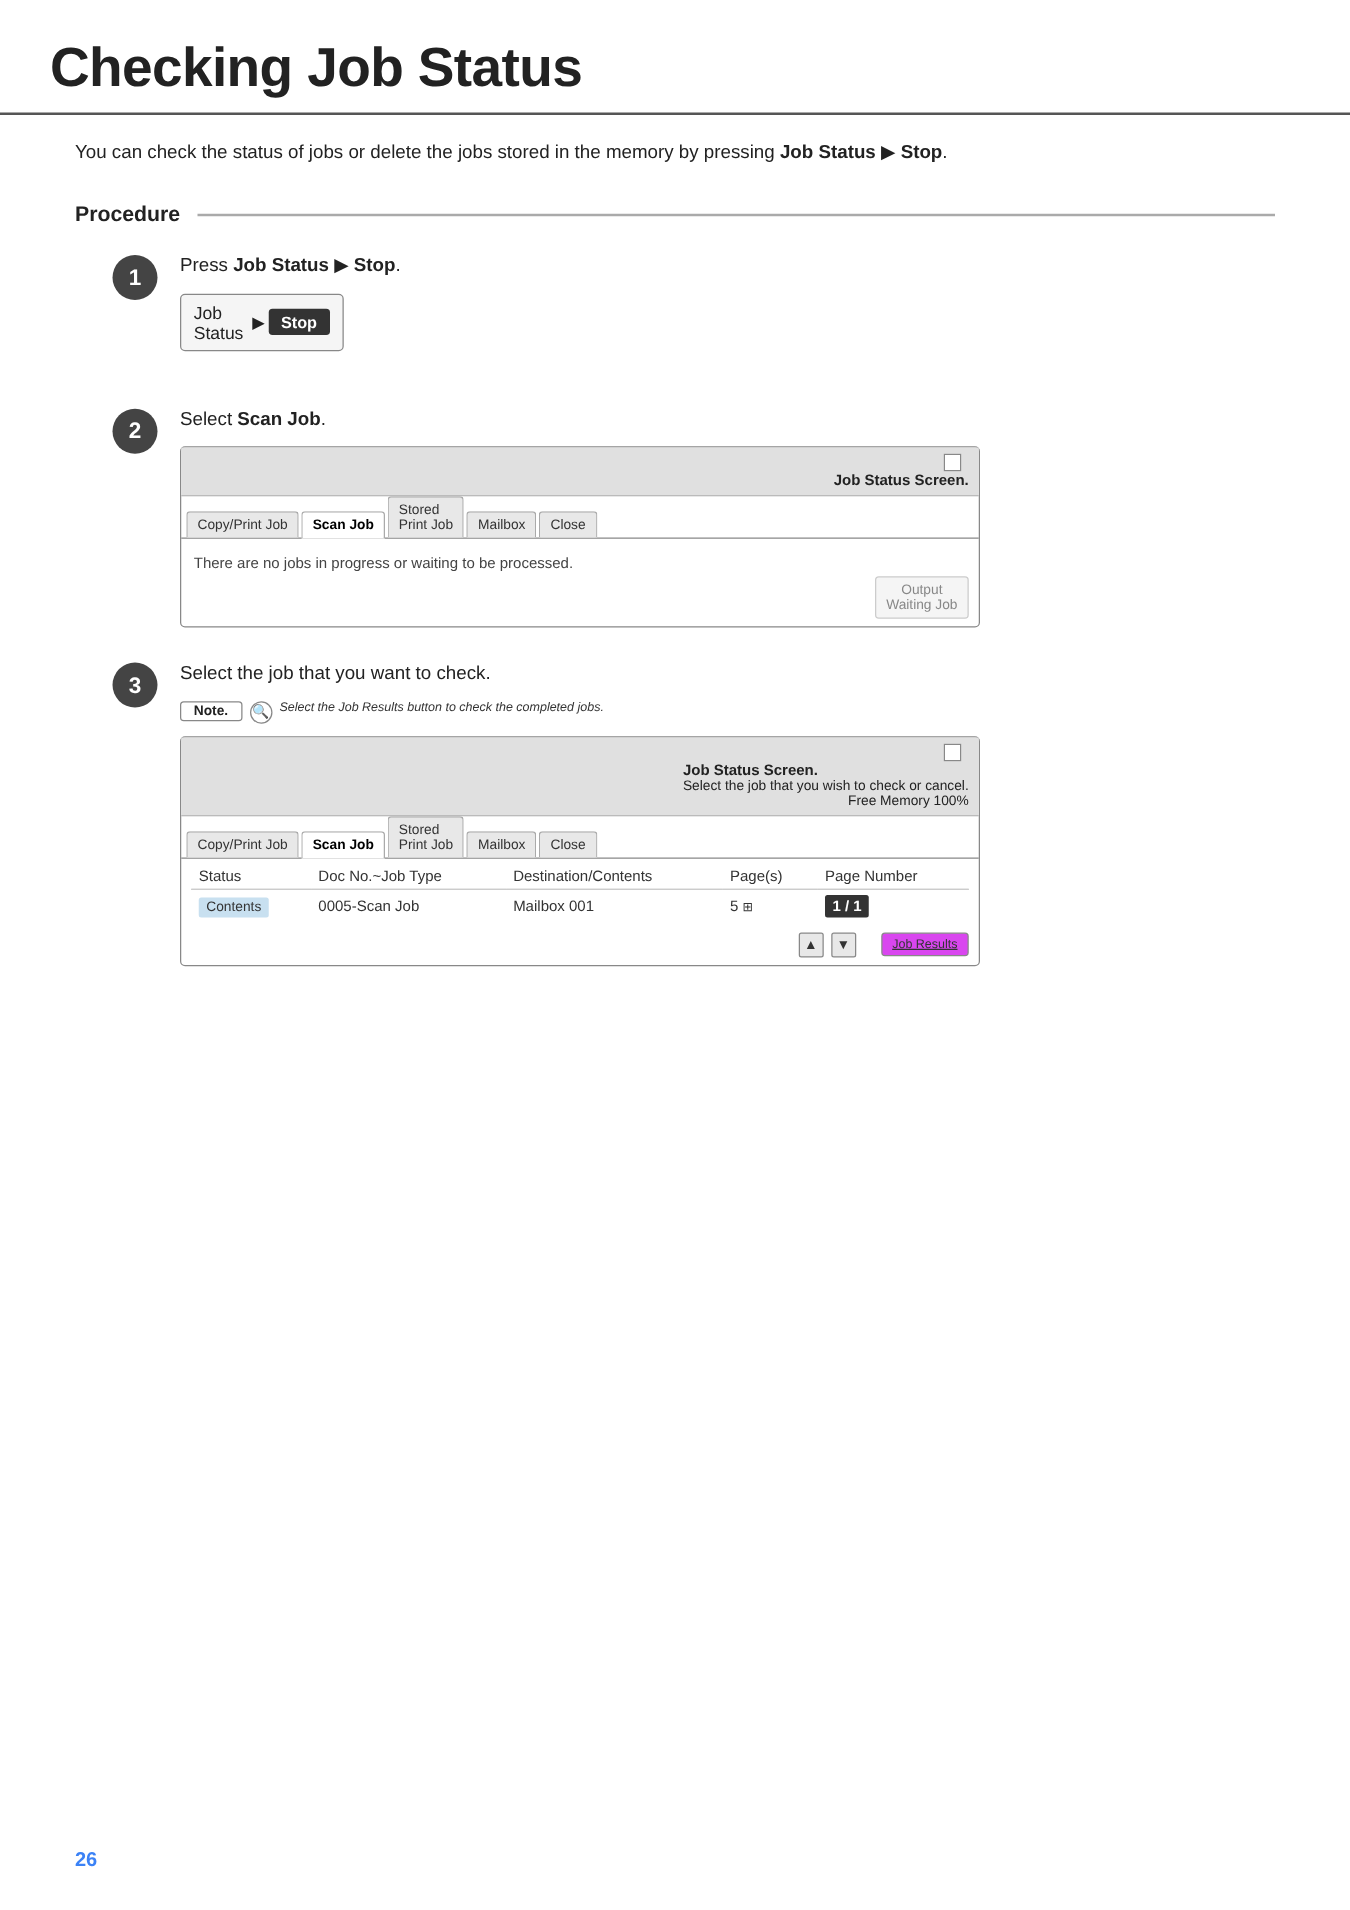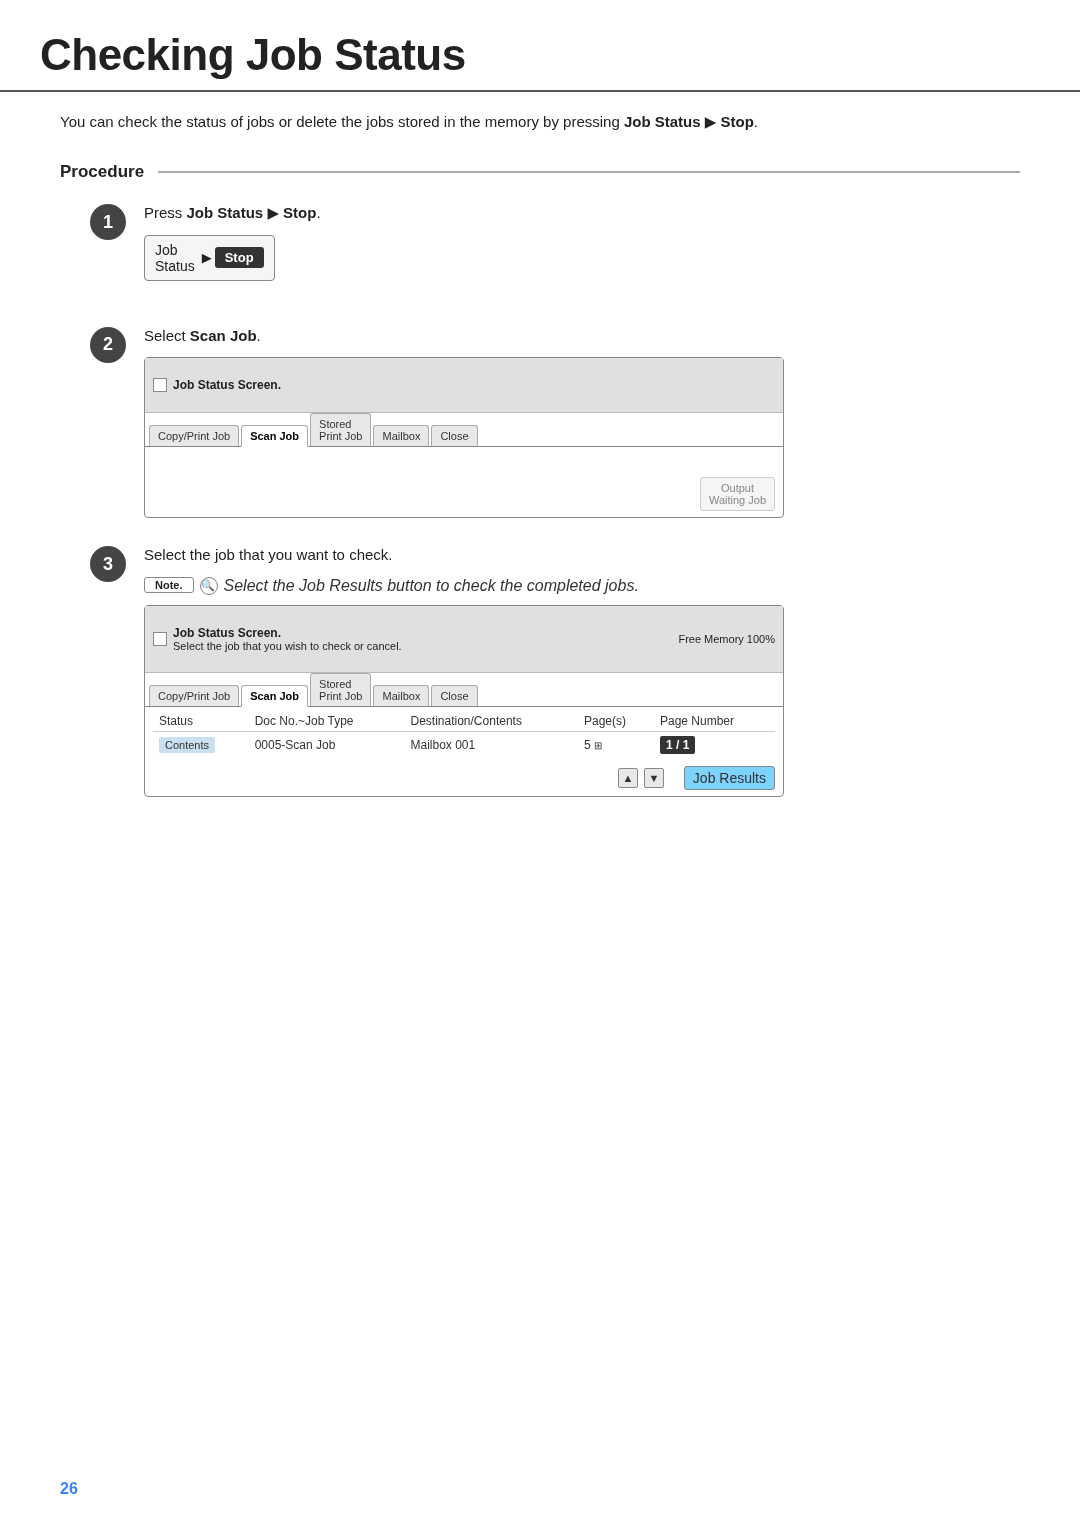--- a/index.html
+++ b/index.html
@@ -153,26 +153,27 @@
     
     .screen-mockup {
       border: 1.5px solid #888;
       border-radius: 4px;
       background: #fff;
       width: 640px;
       margin-top: 6px;
     }
     .screen-title-bar {
       background: #e0e0e0;
-      padding: 20px 8px;
+      padding: 5px 8px;
       font-size: 12px;
       font-weight: bold;
       border-bottom: 1px solid #bbb;
       display: flex;
-      align-items: center;
+      align-items: flex-end;
+      flex-direction: column;
     }
     .screen-title-bar .icon-sm {
       width: 14px;
       height: 14px;
       border: 1px solid #888;
       margin-right: 6px;
       display: inline-block;
       background: #fff;
       flex-shrink: 0;
     }
@@ -259,21 +260,21 @@
       border: 1px solid #888;
       border-radius: 50%;
       display: inline-flex;
       align-items: center;
       justify-content: center;
       margin-right: 6px;
       flex-shrink: 0;
       font-size: 11px;
     }
     .note-text {
-      font-size: 16px;
+      font-size: 10px;
       font-style: italic;
       color: #333;
     }
 
     
     .job-table {
       width: 100%;
       border-collapse: collapse;
       font-size: 12px;
     }
@@ -312,26 +313,27 @@
       border: 1px solid #888;
       background: #e8e8e8;
       display: flex;
       align-items: center;
       justify-content: center;
       font-size: 11px;
       cursor: pointer;
       border-radius: 2px;
     }
     .job-results-btn {
-      font-size: 14px;
+      font-size: 10px;
       border: 1px solid #888;
-      background: #7dd3fc;
+      background: #d946ef;
       padding: 3px 8px;
       border-radius: 3px;
       cursor: pointer;
+      text-decoration: underline;
     }
     .screen-body-2 {
       padding: 0;
     }
     .table-area {
       padding: 4px 8px;
     }
     .nav-results-row {
       display: flex;
       justify-content: flex-end;
@@ -395,20 +397,21 @@
           <span>Job Status Screen.</span>
         </div>
         <div class="tab-bar">
           <div class="tab small">Copy/Print Job</div>
           <div class="tab small active">Scan Job</div>
           <div class="tab small">Stored<br>Print Job</div>
           <div class="tab small">Mailbox</div>
           <div class="tab small">Close</div>
         </div>
         <div class="screen-body">
+          <p class="no-jobs">There are no jobs in progress or waiting to be processed.</p>
           <div class="output-waiting">Output<br>Waiting Job</div>
         </div>
       </div>
     </div>
   </div>
 
   <div class="step">
     <div class="step-num">3</div>
     <div class="step-content">
       <p class="step-instruction">

